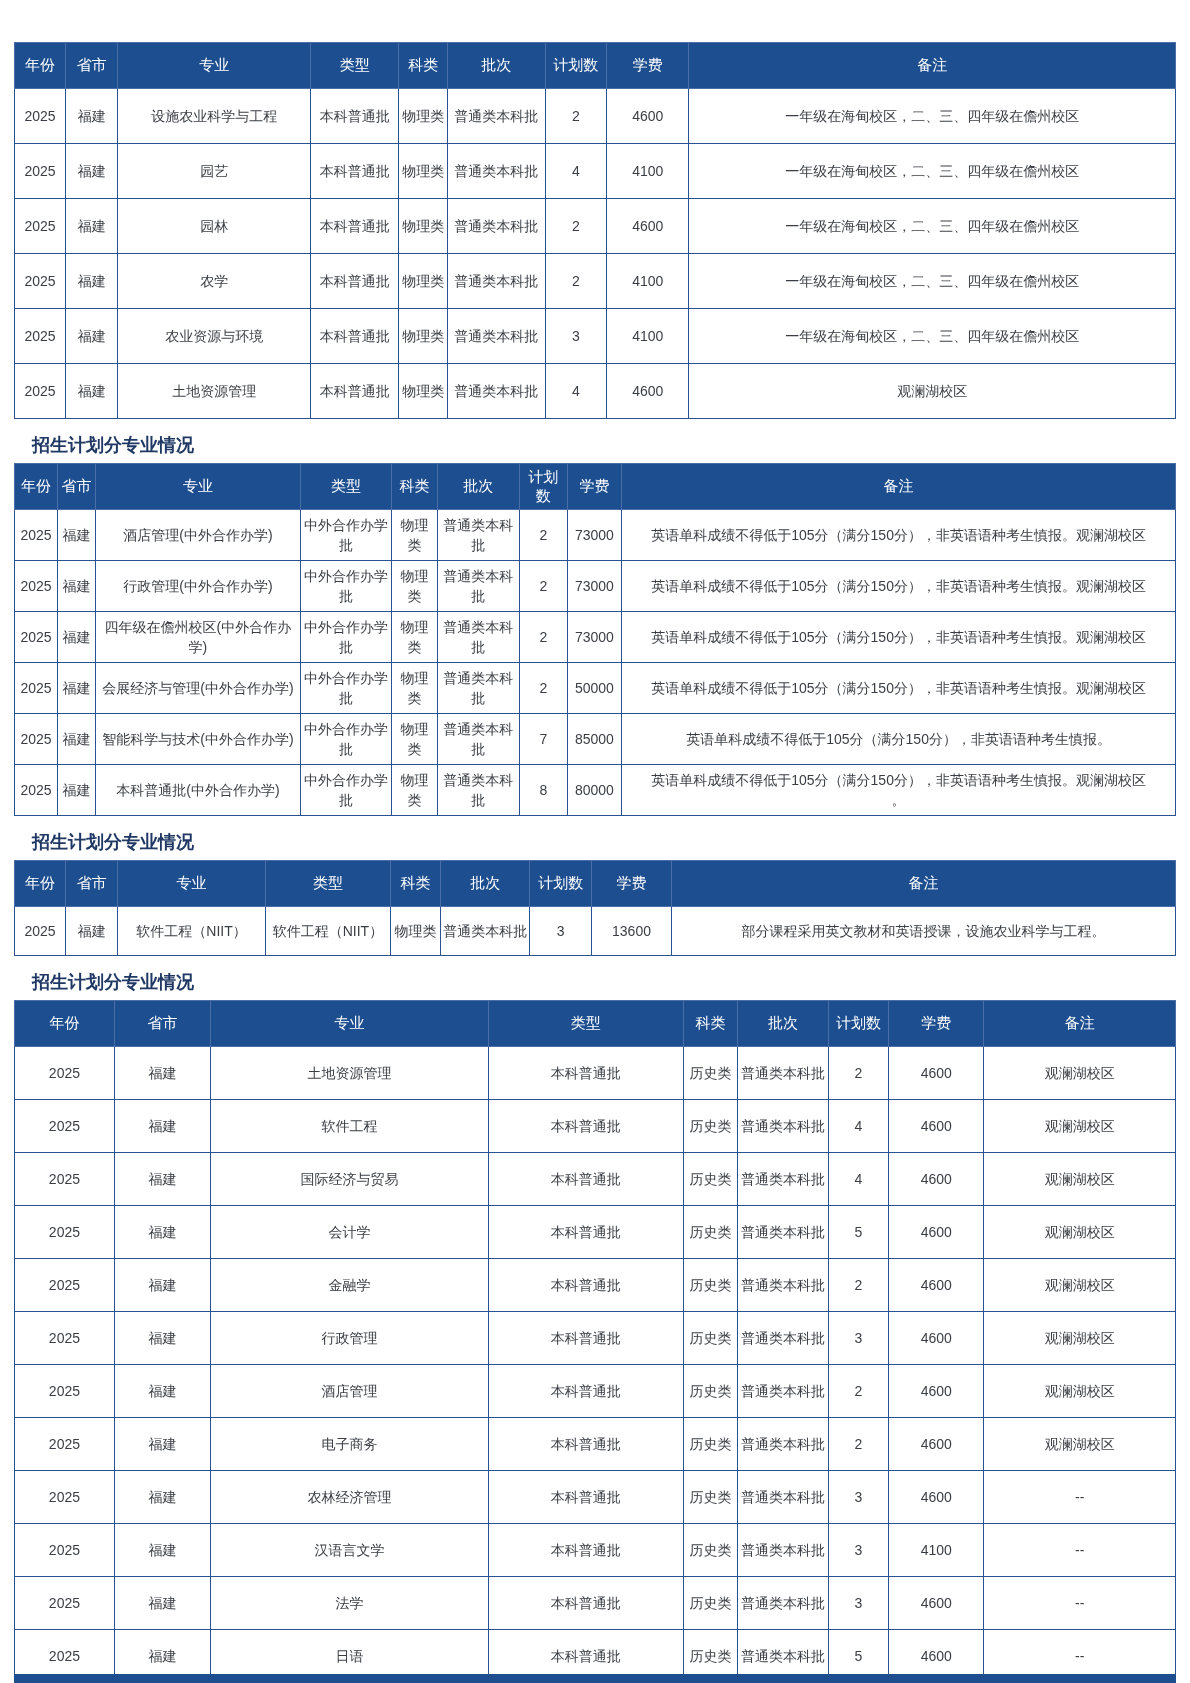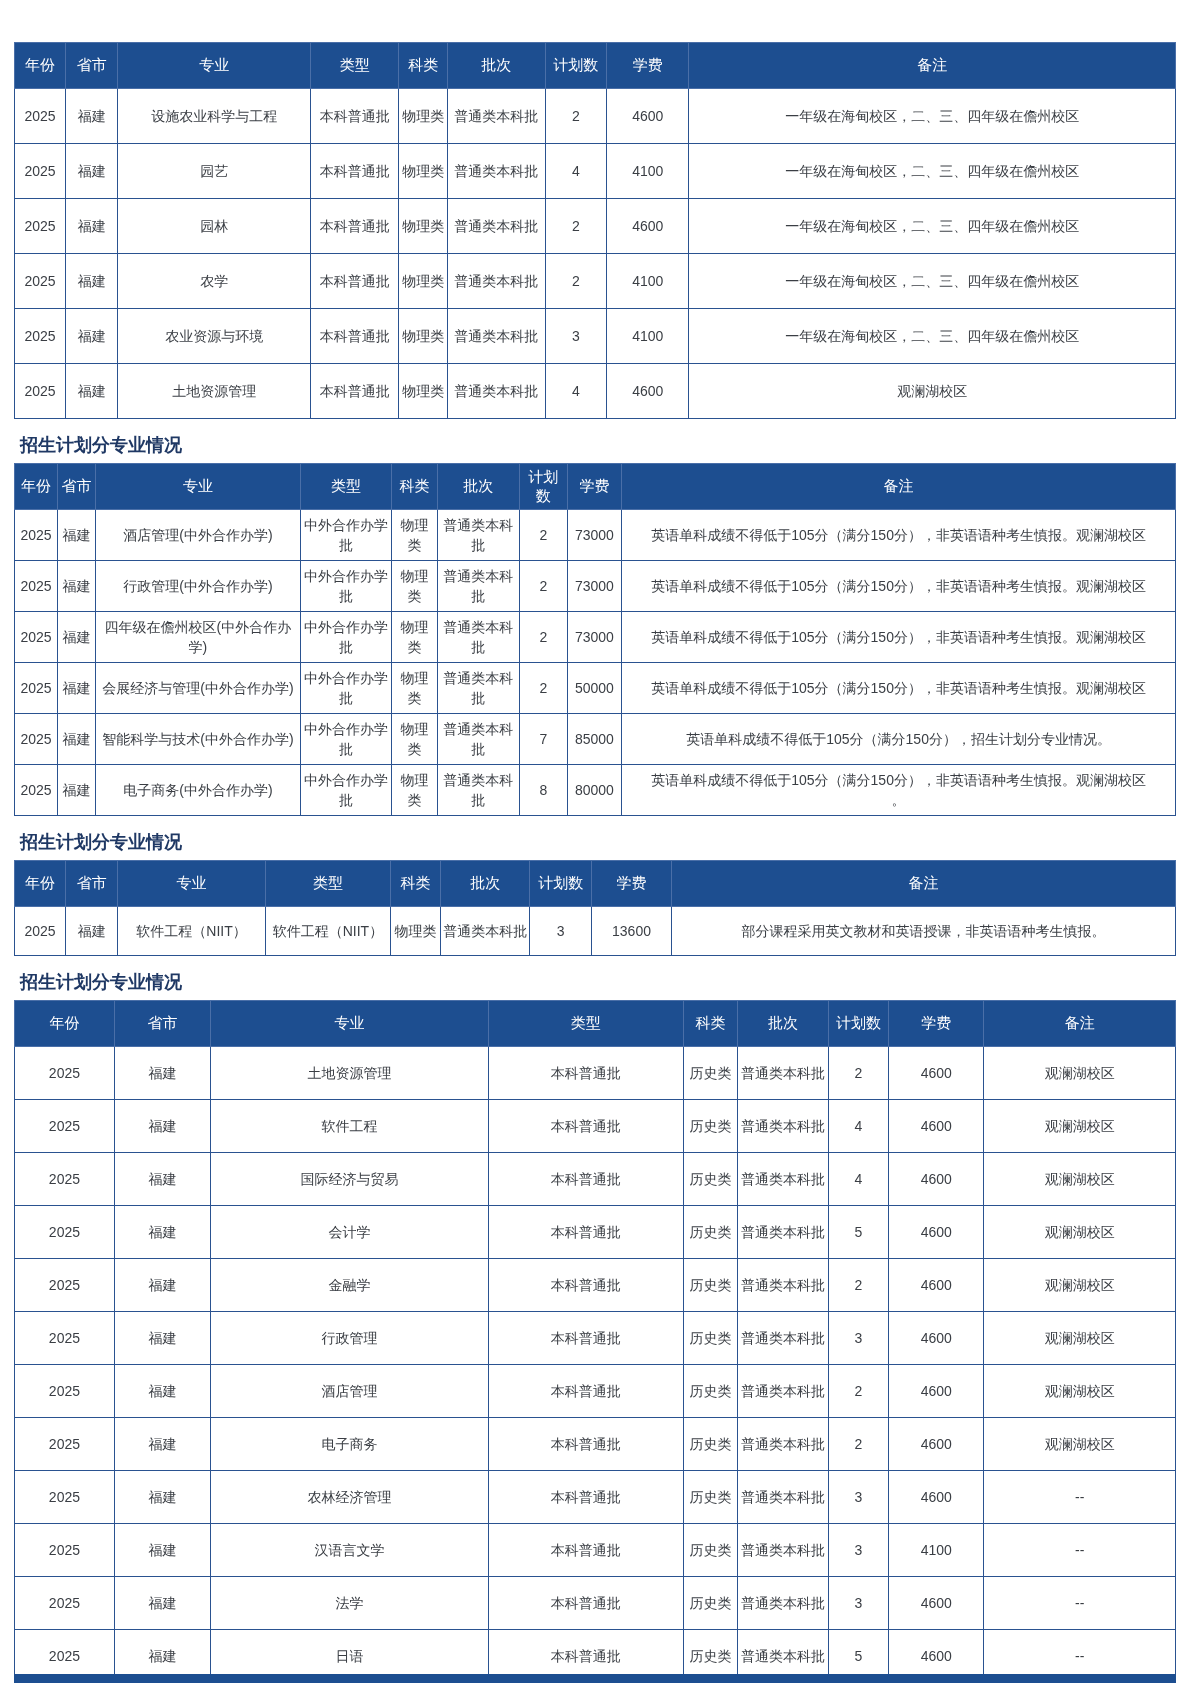--- a/index.html
+++ b/index.html
@@ -30,21 +30,21 @@
     border:1px solid var(--border);font-size:14px;text-align:center;
     vertical-align:middle;padding:2px 2px;line-height:1.45;
     white-space:pre-line;word-break:break-word;color:var(--body-text);
   }
   .t1 td{height:50px;}
   .t2 td{height:46px;font-size:13px;padding:0 1px;}
   .t3 td{height:44px;}
   .t4 td{height:48px;}
   h2.section-heading{
     font-size:18px;font-weight:600;color:var(--heading-text);
-    margin:14px 0 6px 6px;line-height:24px;
+    margin:14px 0 6px 18px;line-height:24px;
   }
   .partial-header{
     position:absolute;left:14px;bottom:0;width:1162px;height:9px;
     background:var(--header-bg);
   }
 </style>
 </head>
 <body>
 
 <div class="page">
@@ -220,26 +220,26 @@
           </tr>
           <tr>
             <td>2025</td>
             <td>福建</td>
             <td>智能科学与技术(中外合作办学)</td>
             <td>中外合作办学批</td>
             <td>物理类</td>
             <td>普通类本科批</td>
             <td>7</td>
             <td>85000</td>
-            <td>英语单科成绩不得低于105分（满分150分），招生计划分专业情况。</td>
-          </tr>
-          <tr>
-            <td>2025</td>
-            <td>福建</td>
-            <td>电子商务(中外合作办学)</td>
+            <td>英语单科成绩不得低于105分（满分150分），非英语语种考生慎报。</td>
+          </tr>
+          <tr>
+            <td>2025</td>
+            <td>福建</td>
+            <td>本科普通批(中外合作办学)</td>
             <td>中外合作办学批</td>
             <td>物理类</td>
             <td>普通类本科批</td>
             <td>8</td>
             <td>80000</td>
             <td>英语单科成绩不得低于105分（满分150分），非英语语种考生慎报。观澜湖校区
 。</td>
           </tr>
         </tbody>
       </table>
@@ -275,21 +275,21 @@
         <tbody>
           <tr>
             <td>2025</td>
             <td>福建</td>
             <td>软件工程（NIIT）</td>
             <td>软件工程（NIIT）</td>
             <td>物理类</td>
             <td>普通类本科批</td>
             <td>3</td>
             <td>13600</td>
-            <td>部分课程采用英文教材和英语授课，非英语语种考生慎报。</td>
+            <td>部分课程采用英文教材和英语授课，设施农业科学与工程。</td>
           </tr>
         </tbody>
       </table>
   </section>
 
   <section>
     <h2 class="section-heading">招生计划分专业情况</h2>
     <table class="plan-table t4">
         <colgroup>
           <col style="width: 8.6%;">

